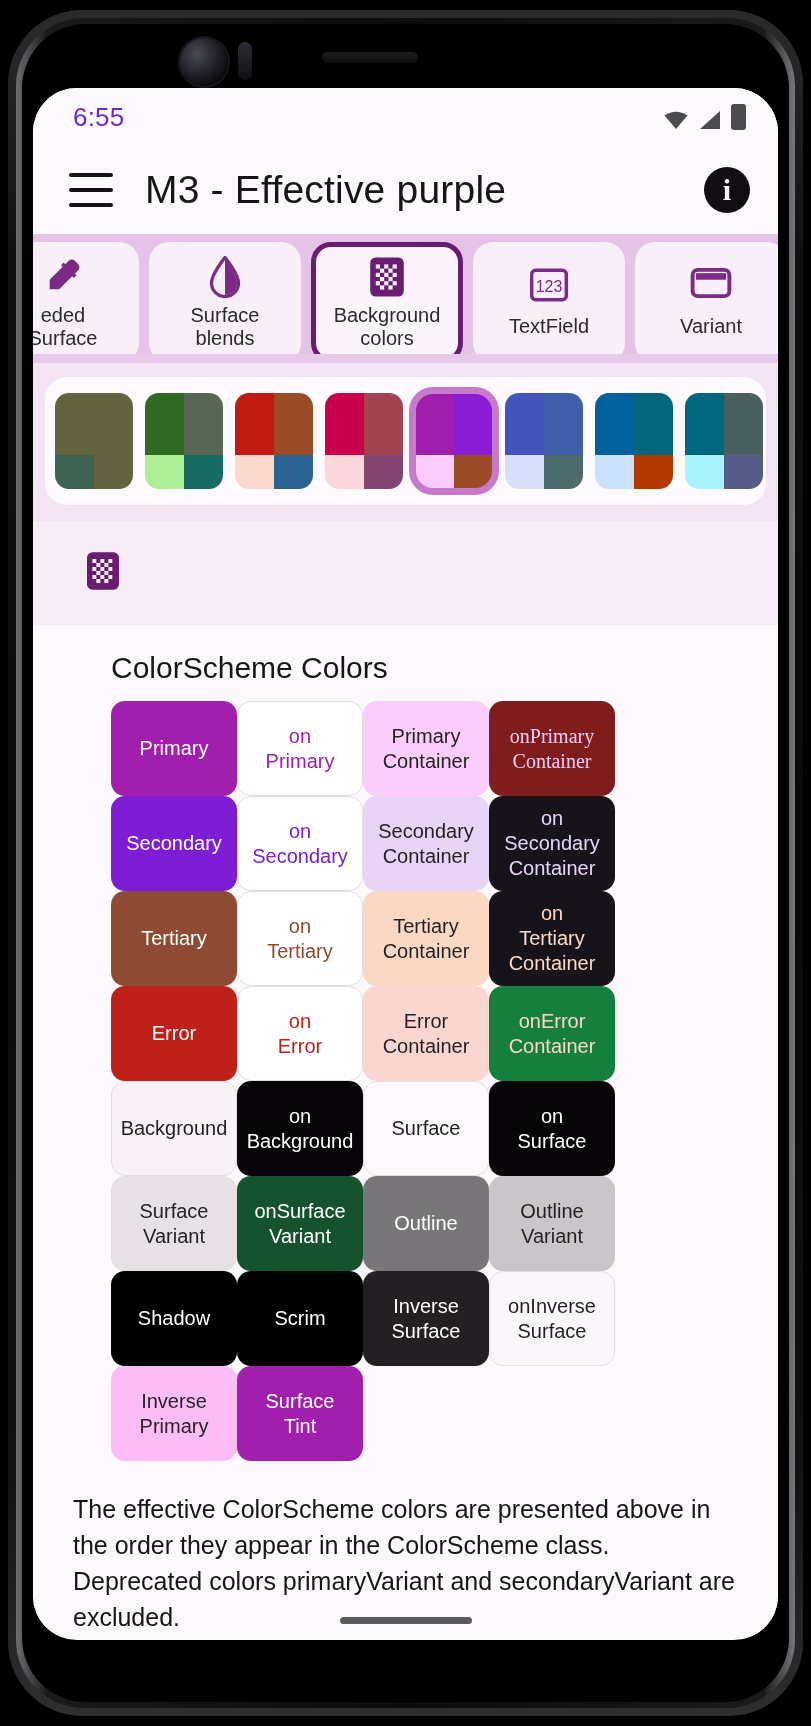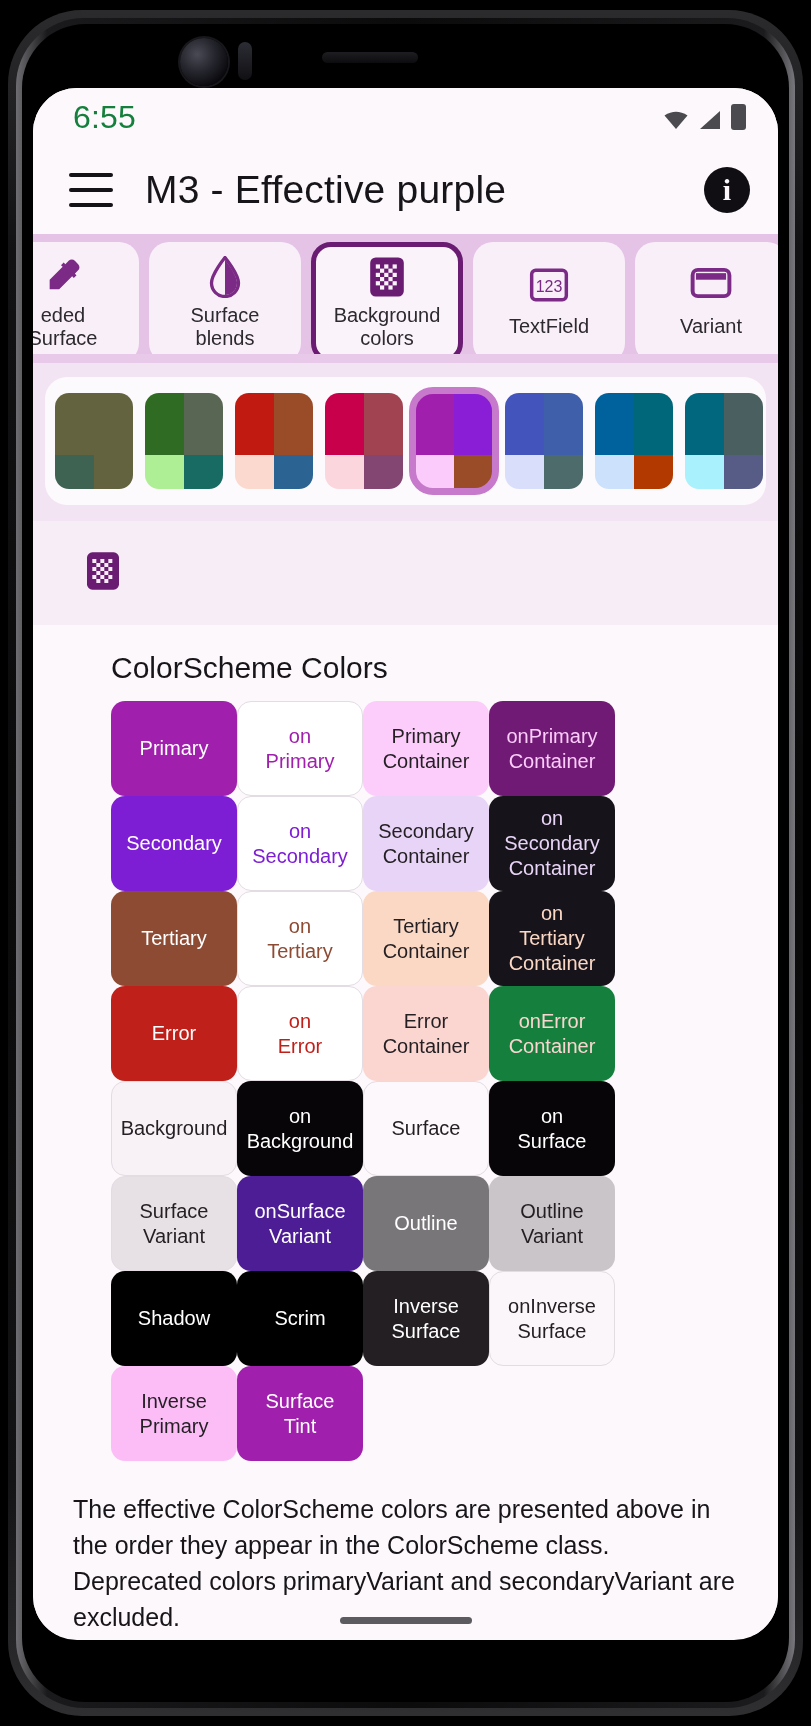--- a/index.html
+++ b/index.html
@@ -19,21 +19,21 @@
     background:radial-gradient(circle at 36% 34%,#4a4a55 0%,#24242c 42%,#0a0a0e 75%);
     box-shadow:0 0 0 2px #18181c;}
   .cam-dot{position:absolute;left:238px;top:42px;width:14px;height:38px;border-radius:8px;
     background:linear-gradient(180deg,#2c2c34,#101014);}
   .speaker{position:absolute;left:322px;top:52px;width:96px;height:11px;border-radius:6px;
     background:linear-gradient(180deg,#1e1e22,#0c0c0f);}
 
   
   .statusbar{height:58px;display:flex;align-items:center;justify-content:space-between;
     padding:0 32px 0 40px;background:#FCF8FB;}
-  .status-time{font-size:32px;color:#15803d;letter-spacing:.2px;}
+  .status-time{font-size:26px;color:#6d28d9;letter-spacing:.2px;}
   .status-icons{display:flex;align-items:flex-end;gap:9px;}
   .ic-wifi{width:26px;height:20px;}
   .ic-signal{width:24px;height:20px;}
   .ic-batt{width:15px;height:26px;background:#4b4b4f;border-radius:3px;}
 
   
   .appbar{height:88px;background:#FCF8FB;display:flex;align-items:center;padding:0 28px 0 36px;}
   .menu-btn{width:44px;height:34px;display:flex;flex-direction:column;justify-content:space-between;cursor:pointer;}
   .menu-btn span{display:block;height:4px;background:#141216;border-radius:2px;}
   .appbar-title{flex:1;font-size:39px;color:#17151a;margin-left:32px;white-space:nowrap;letter-spacing:.2px;}
@@ -284,21 +284,21 @@
       <div class="grid" id="color-grid">
           <div class="cbox" style="background: rgb(160, 32, 173); color: rgb(255, 255, 255);">
             <span>Primary</span>
           </div>
           <div class="cbox bordered" style="background: rgb(255, 255, 255); color: rgb(160, 32, 173);">
             <span>on<br>Primary</span>
           </div>
           <div class="cbox" style="background: rgb(252, 205, 251); color: rgb(35, 31, 35);">
             <span>Primary<br>Container</span>
           </div>
-          <div class="cbox" style="background: #701a75; color: rgb(252, 205, 251);">
+          <div class="cbox" style="background: #7f1d1d; color: rgb(252, 205, 251); font-family: Liberation Serif, serif;">
             <span>onPrimary<br>Container</span>
           </div>
           <div class="cbox" style="background: rgb(125, 29, 212); color: rgb(255, 255, 255);">
             <span>Secondary</span>
           </div>
           <div class="cbox bordered" style="background: rgb(255, 255, 255); color: rgb(125, 29, 212);">
             <span>on<br>Secondary</span>
           </div>
           <div class="cbox" style="background: rgb(232, 212, 247); color: rgb(35, 31, 35);">
             <span>Secondary<br>Container</span>
@@ -338,21 +338,21 @@
           </div>
           <div class="cbox bordered" style="background: rgb(253, 248, 252); color: rgb(35, 31, 35);">
             <span>Surface</span>
           </div>
           <div class="cbox" style="background: rgb(7, 5, 7); color: rgb(255, 255, 255);">
             <span>on<br>Surface</span>
           </div>
           <div class="cbox bordered" style="background: rgb(231, 224, 229); color: rgb(35, 31, 35);">
             <span>Surface<br>Variant</span>
           </div>
-          <div class="cbox" style="background: #4c1d95; color: rgb(255, 255, 255);">
+          <div class="cbox" style="background: #14532d; color: rgb(255, 255, 255);">
             <span>onSurface<br>Variant</span>
           </div>
           <div class="cbox" style="background: rgb(121, 118, 121); color: rgb(255, 255, 255);">
             <span>Outline</span>
           </div>
           <div class="cbox" style="background: rgb(201, 197, 200); color: rgb(35, 31, 35);">
             <span>Outline<br>Variant</span>
           </div>
           <div class="cbox" style="background: rgb(0, 0, 0); color: rgb(255, 255, 255);">
             <span>Shadow</span>

